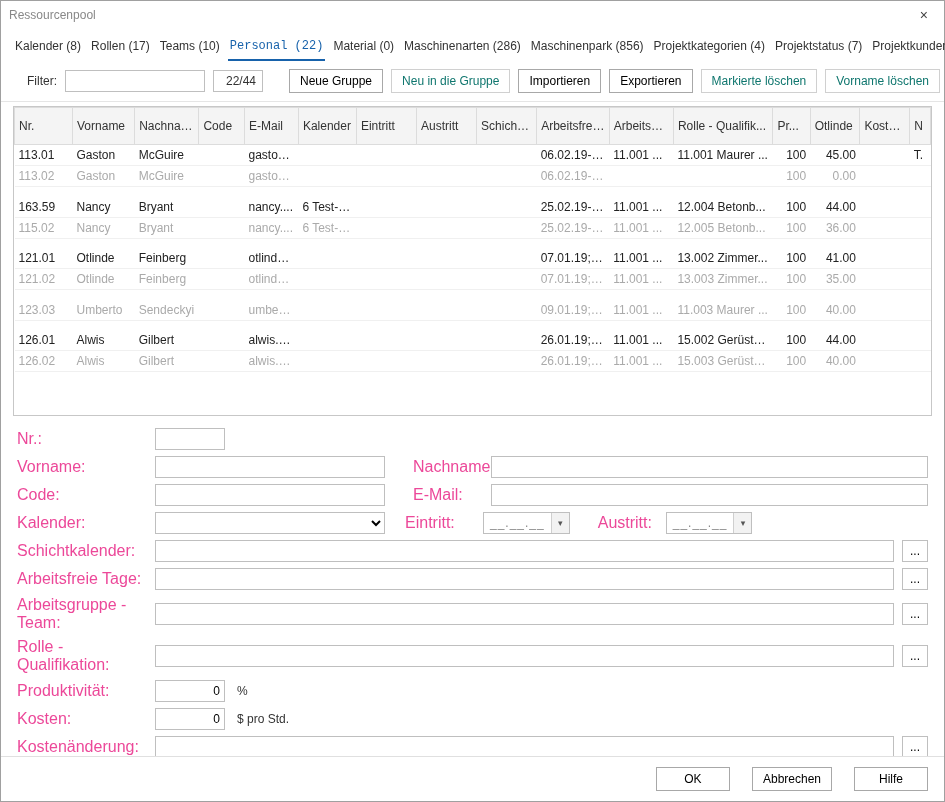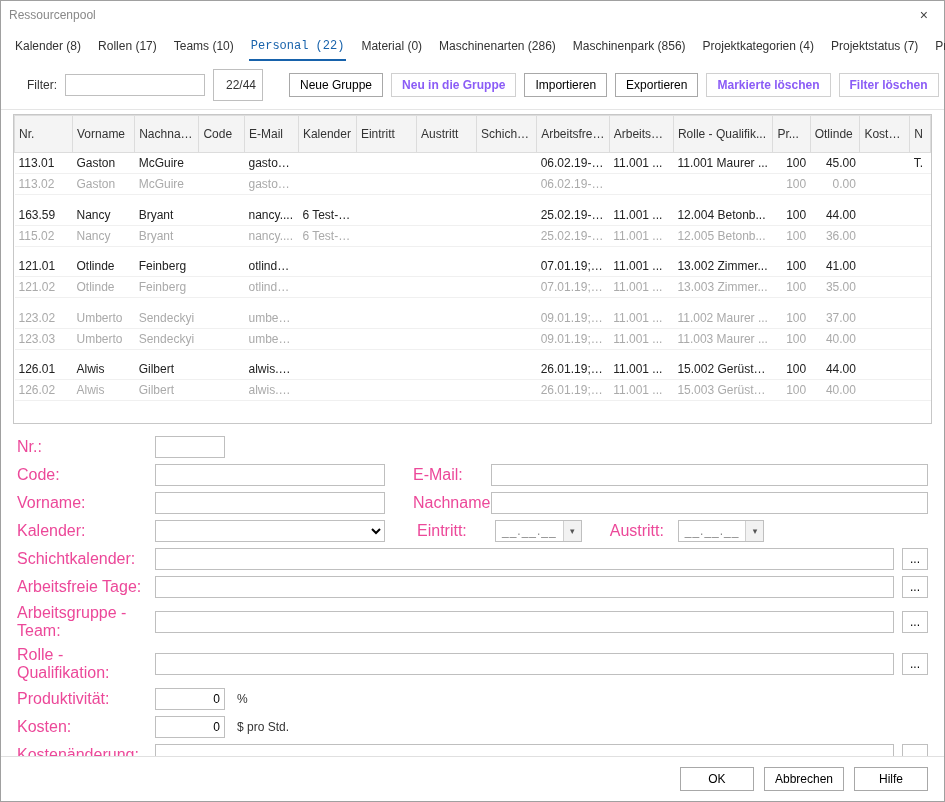--- a/index.html
+++ b/index.html
@@ -28,21 +28,21 @@
   }
   .titlebar .spacer { flex: 1; }
   .close-x {
     font-size: 14px;
     color: #444;
     cursor: pointer;
     padding: 2px 8px;
   }
   .tabs {
     display: flex;
-    gap: 13px;
+    gap: 6px;
     padding: 6px 12px 0 12px;
     font-size: 12px;
   }
   .tab {
     padding: 4px 2px 6px 2px;
     color: #333;
     cursor: pointer;
     white-space: nowrap;
   }
   .tab.active {
@@ -60,42 +60,41 @@
   .toolbar .label { color: #333; margin-left: 14px; }
   input[type=text].field {
     border: 1px solid #bfbfbf;
     height: 22px;
     padding: 2px 4px;
     font-size: 12px;
     background: #fff;
   }
   .counter {
     border: 1px solid #bfbfbf;
-    height: 32px;
+    height: 22px;
     min-width: 50px;
     display: inline-flex;
     align-items: center;
     justify-content: flex-end;
     padding: 0 6px;
     font-size: 12px;
   }
   .btn {
     border: 1px solid #a8a8a8;
     background: #fff;
     height: 24px;
     padding: 0 10px;
     font-size: 12px;
     cursor: pointer;
     white-space: nowrap;
   }
   .btn.disabled {
-    color: #8b5cf6;
+    color: #0f766e;
     border-color: #d0d0d0;
     cursor: default;
-    font-weight: bold;
   }
   .grid-wrap {
     flex: 0 0 auto;
     height: 310px;
     margin: 4px 12px 8px 12px;
     border: 1px solid #c7c7c7;
     overflow: hidden;
     position: relative;
     display: flex;
   }
@@ -232,21 +231,21 @@
     cursor: pointer;
     font-size: 12px;
     padding: 0;
   }
   .unit { color: #333; font-size: 12px; margin-left: 4px;}
   .footer {
     border-top: 1px solid #e0e0e0;
     padding: 10px 16px;
     display: flex;
     justify-content: flex-end;
-    gap: 10px;
+    gap: 22px;
   }
   .footer .btn { min-width: 74px; }
 </style>
 </head>
 <body>
 
 <div class="window">
 
   <div class="titlebar">
     <span>Ressourcenpool</span>
@@ -270,21 +269,21 @@
   <div class="toolbar">
     <span class="label">Filter:</span>
     <input type="text" class="field" style="width: 140px;" value="">
     <span class="counter">22/44</span>
     <span style="flex:0 0 10px"></span>
     <button class="btn">Neue Gruppe</button>
     <button class="btn disabled">Neu in die Gruppe</button>
     <button class="btn">Importieren</button>
     <button class="btn">Exportieren</button>
     <button class="btn disabled">Markierte löschen</button>
-    <button class="btn disabled">Filter löschen</button>
+    <button class="btn disabled">Vorname löschen</button>
     <button class="btn">Alle löschen</button>
   </div>
 
   <div class="grid-wrap">
     <div class="grid-scroll">
       <table class="grid">
         <colgroup>
           <col class="col-nr">
             <col class="col-vor">
             <col class="col-nach">
@@ -434,38 +433,20 @@
               <td>13.003 Zimmer...</td>
               <td class="r">100</td>
               <td class="r">35.00</td>
               <td></td>
               <td></td>
             </tr>
             <tr class="group-gap">
               <td colspan="16"></td>
             </tr>
             <tr class="dim">
-              <td>123.02</td>
-              <td>Umberto</td>
-              <td>Sendeckyi</td>
-              <td></td>
-              <td>umbert....</td>
-              <td></td>
-              <td></td>
-              <td></td>
-              <td></td>
-              <td>09.01.19;1...</td>
-              <td>11.001 ...</td>
-              <td>11.002 Maurer ...</td>
-              <td class="r">100</td>
-              <td class="r">37.00</td>
-              <td></td>
-              <td></td>
-            </tr>
-            <tr class="dim">
               <td>123.03</td>
               <td>Umberto</td>
               <td>Sendeckyi</td>
               <td></td>
               <td>umbert....</td>
               <td></td>
               <td></td>
               <td></td>
               <td></td>
               <td>09.01.19;1...</td>
@@ -521,37 +502,37 @@
   </div>
 
   <div class="form">
 
     <div class="row">
       <span class="flabel">Nr.:</span>
       <input type="text" class="field" style="width: 70px;">
     </div>
 
     <div class="row">
+      <span class="flabel">Vorname:</span>
+      <input type="text" class="half" style="">
+      <span class="flabel short" style="margin-left:20px">Nachname:</span>
+      <input type="text" class="long" style="">
+    </div>
+
+    <div class="row">
       <span class="flabel">Code:</span>
       <input type="text" class="half" style="">
       <span class="flabel short" style="margin-left:20px">E-Mail:</span>
       <input type="text" class="long" style="">
     </div>
 
     <div class="row">
-      <span class="flabel">Vorname:</span>
-      <input type="text" class="half" style="">
-      <span class="flabel short" style="margin-left:20px">Nachname:</span>
-      <input type="text" class="long" style="">
-    </div>
-
-    <div class="row">
       <span class="flabel">Kalender:</span>
       <select class="half"><option></option></select>
-      <span class="flabel short" style="margin-left:24px">Eintritt:</span>
+      <span class="flabel short" style="margin-left:12px">Eintritt:</span>
       <span class="dateinput">
         <span class="ph">__.__.__</span>
         <span class="dd">▾</span>
       </span>
       <span class="flabel short" style="width:60px;margin-left:20px">Austritt:</span>
       <span class="dateinput">
         <span class="ph">__.__.__</span>
         <span class="dd">▾</span>
       </span>
     </div>

